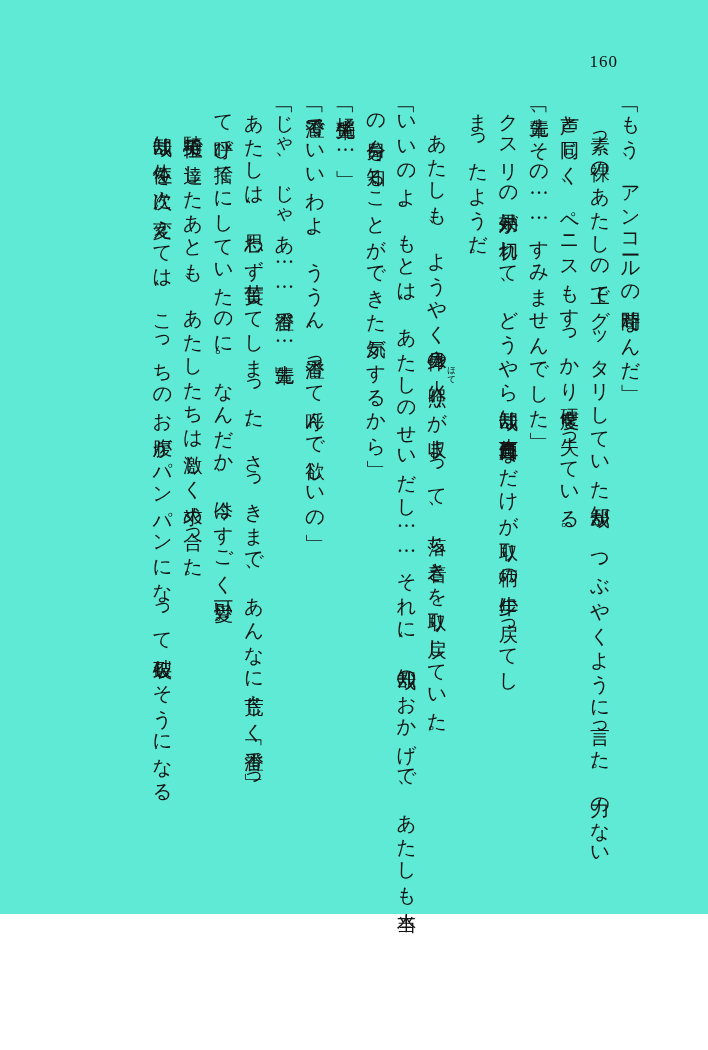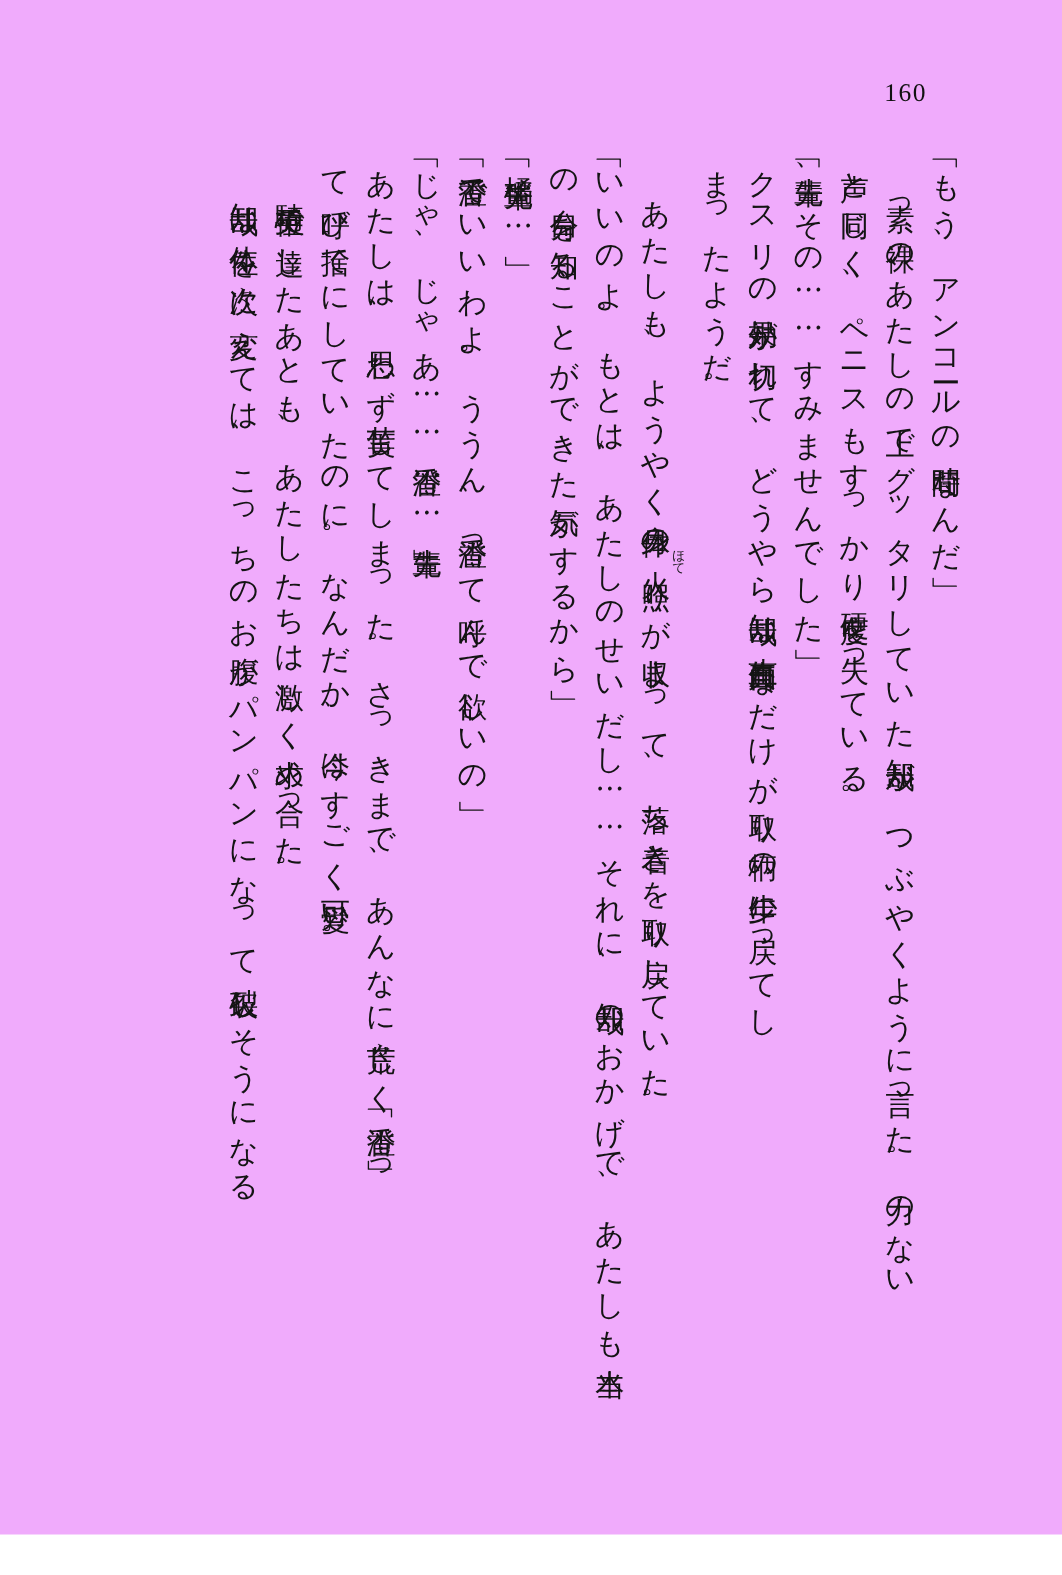--- a/index.html
+++ b/index.html
@@ -13,22 +13,22 @@
     position: relative;
     overflow: hidden;
     font-family: "Liberation Serif", serif;
     color: #111111;
   }
   #page {
     position: absolute;
     left: 0;
     top: 0;
     width: 708px;
-    height: 1023px;
-    background: #f0abfc;
+    height: 914px;
+    background: #5eead4;
   }
   
   #page-number {
     position: absolute;
     right: 90px;
     top: 52px;
     font-size: 17px;
     letter-spacing: 1px;
     color: #111111;
     font-family: "Liberation Serif", serif;

